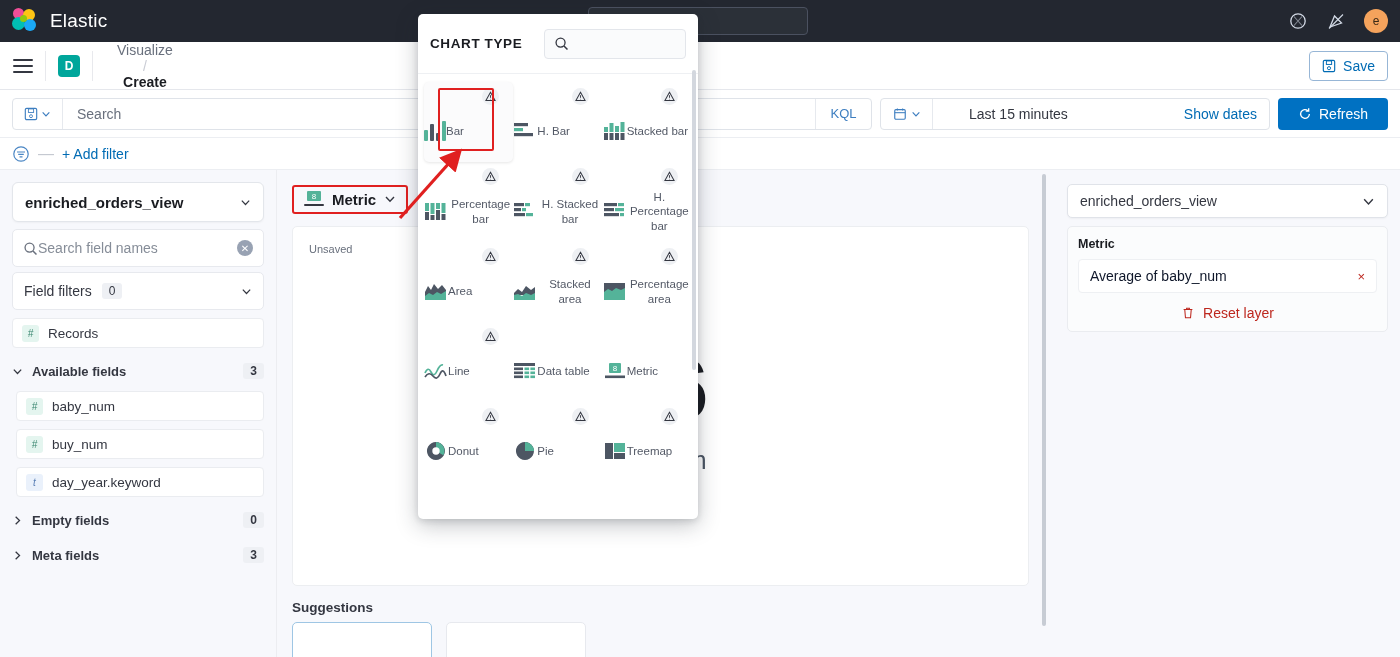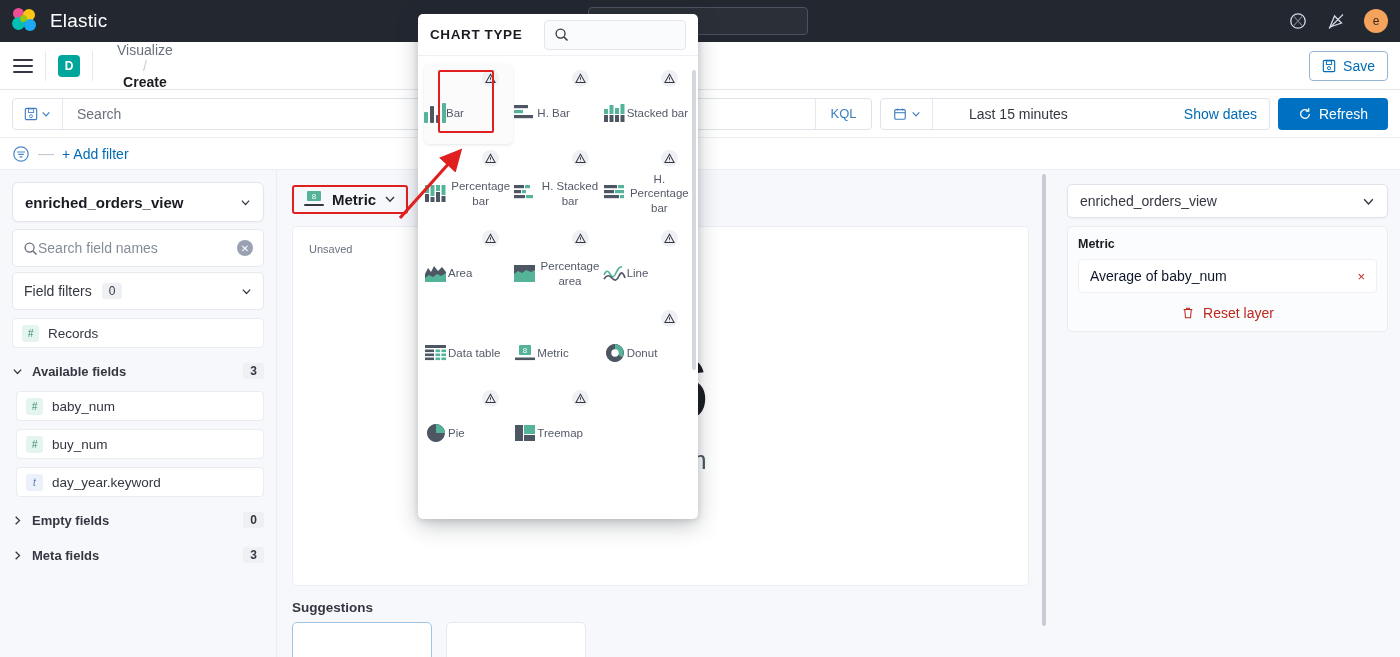--- a/index.html
+++ b/index.html
@@ -187,21 +187,21 @@
     margin-top:12px;display:flex;align-items:center;justify-content:center;gap:8px;
     color:#bd271e;font-size:14px; cursor:pointer;
   }
 
   
   .popover {
     position:absolute; left:418px; top:14px; width:280px; height:505px;
     background:#fff; border-radius:5px; box-shadow:0 6px 22px rgba(35,43,53,.28), 0 2px 6px rgba(35,43,53,.14);
     z-index:30; overflow:hidden;
   }
-  .pop-head { height:42px; display:flex; align-items:center; padding:0 12px; gap:22px; border-bottom:1px solid #eef0f3;}
+  .pop-head { height:60px; display:flex; align-items:center; padding:0 12px; gap:22px; border-bottom:1px solid #eef0f3;}
   .pop-title { font-size:13.5px; font-weight:bold; color:#1a1c21; letter-spacing:.6px; }
   .pop-search {
     flex:1; height:30px; border:1px solid #e3e6eb; border-radius:4px; background:#fafbfc;
     display:flex; align-items:center; padding:0 9px;
   }
   .pop-grid { padding:8px 6px; display:grid; grid-template-columns:repeat(3,1fr); }
   .ct-item {
     position:relative; height:80px; display:flex; flex-direction:row;
     align-items:center; justify-content:flex-start; padding-top:12px; border-radius:5px; cursor:pointer;
   }
@@ -602,20 +602,35 @@
           </div>
         <div class="ct-ico">
           <svg width="24" height="20" viewBox="0 0 24 20">
             <path d="M1 11 L4 5 L7 9 L10 3 L14 8 L18 4 L22 9 V19 H1 Z" fill="#4d5663"></path>
             <path d="M1 15 L5 12 L9 14 L13 11 L17 13 L22 10 V19 H1 Z" fill="#54b399"></path>
           </svg>
         </div>
         <div class="ct-name">Area</div>
       </div>
 
+      <div class="ct-item">
+        <div class="warn">
+            <svg width="11" height="11" viewBox="0 0 12 12">
+              <path d="M6 1.4 L11 10.4 H1 Z" fill="none" stroke="#343741" stroke-width="1.1"></path>
+              <path d="M6 4.6 V7.4 M6 8.6 V9.1" stroke="#343741" stroke-width="1"></path>
+            </svg>
+          </div>
+        <div class="ct-ico">
+          <svg width="24" height="20" viewBox="0 0 24 20">
+            <path d="M1 12 L5 8 L9 11 L13 5 L18 9 L22 6 V14 H1 Z" fill="#4d5663"></path>
+            <path d="M1 14 L5 13 L9 15 L13 12 L18 14 L22 12 V19 H1 Z" fill="#54b399"></path>
+          </svg>
+        </div>
+        <div class="ct-name">Stacked area</div>
+      </div>
 
       <div class="ct-item">
         <div class="warn">
             <svg width="11" height="11" viewBox="0 0 12 12">
               <path d="M6 1.4 L11 10.4 H1 Z" fill="none" stroke="#343741" stroke-width="1.1"></path>
               <path d="M6 4.6 V7.4 M6 8.6 V9.1" stroke="#343741" stroke-width="1"></path>
             </svg>
           </div>
         <div class="ct-ico">
           <svg width="24" height="20" viewBox="0 0 24 20">

